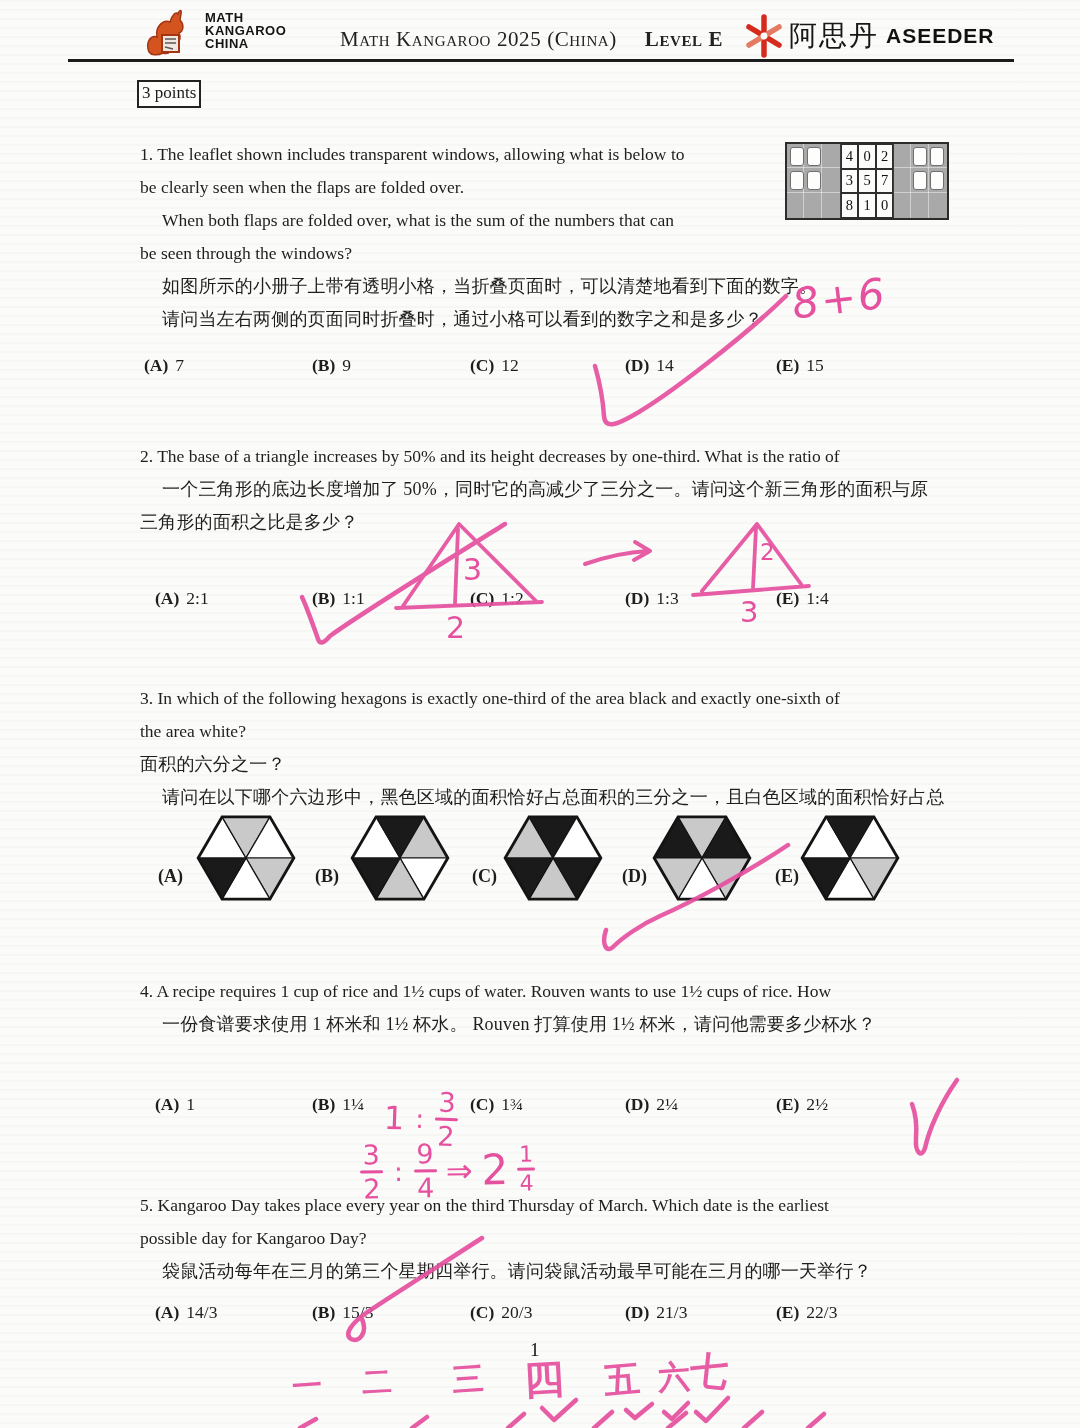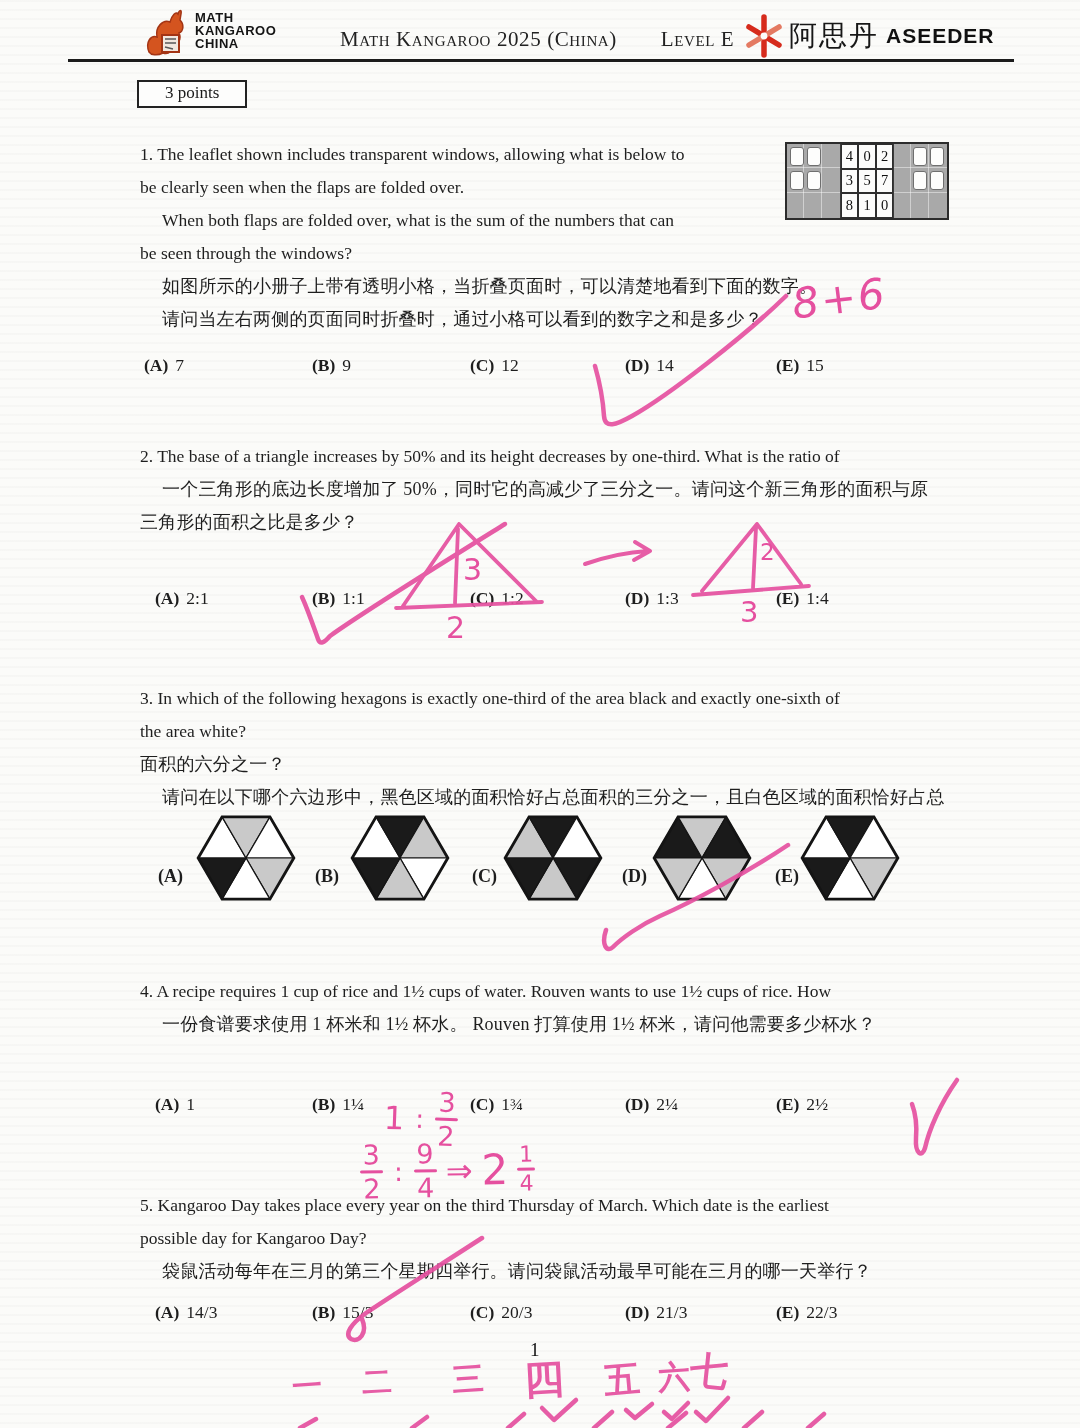--- a/index.html
+++ b/index.html
@@ -1,28 +1,28 @@
 <!DOCTYPE html>
 <html><head>
 <meta charset="utf-8">
 <style>
   html,body{margin:0;padding:0;background:#e8e8e8;}
   #page{position:relative;width:1080px;height:1428px;margin:0 auto;background:#fbfbf9;
     background-image:repeating-linear-gradient(180deg, rgba(100,100,100,0.03) 0 2px, transparent 2px 9px);
     font-family:"Liberation Serif", serif;color:#1e1e1e;overflow:hidden;}
   
-  .logo{position:absolute;left:143px;top:6px;display:flex;gap:6px;align-items:flex-start;}
+  .logo{position:absolute;left:143px;top:6px;display:flex;gap:16px;align-items:flex-start;}
   .logo-txt{font-family:"Liberation Sans",sans-serif;font-weight:bold;font-size:13px;line-height:13px;letter-spacing:0.5px;color:#141414;margin-top:5px;}
   .title{position:absolute;left:340px;top:27px;font-size:21px;font-variant:small-caps;letter-spacing:0.6px;color:#222;white-space:nowrap;}
-  .title .lvl{margin-left:44px;}
+  .title .lvl{margin-left:28px;font-weight:bold;}
   .sponsor{position:absolute;left:746px;top:13px;display:flex;align-items:center;gap:7px;}
   .sp-cn{font-size:28px;color:#171717;letter-spacing:2px;text-align:center;}
   .sp-en{font-family:"Liberation Sans",sans-serif;font-weight:900;font-size:21px;letter-spacing:1px;color:#111;}
   .rule{position:absolute;left:68px;top:59px;width:946px;height:2.5px;background:#1c1c1c;}
-  .badge{position:absolute;left:137px;top:80px;border:2px solid #222;padding:1px 26px 3px;font-size:17px;color:#1a1a1a;background:#fdfdfc;}
+  .badge{position:absolute;left:137px;top:80px;border:2px solid #222;padding:1px 3px 3px;font-size:17px;color:#1a1a1a;background:#fdfdfc;}
   
   .q{position:absolute;left:140px;width:835px;}
   .ln{line-height:33px;font-size:17.5px;white-space:nowrap;}
   .cn{font-size:18px;letter-spacing:0.2px;}
   .ind{padding-left:22px;}
   .optrow{position:absolute;left:0;width:1080px;height:30px;}
   .opt{position:absolute;font-size:17.5px;white-space:nowrap;}
   .opt b{margin-right:7px;}
   
   #leaflet{position:absolute;left:785px;top:142px;width:160px;height:74px;border:2px solid #2c2c2c;display:flex;background:#fff;box-sizing:content-box;}

